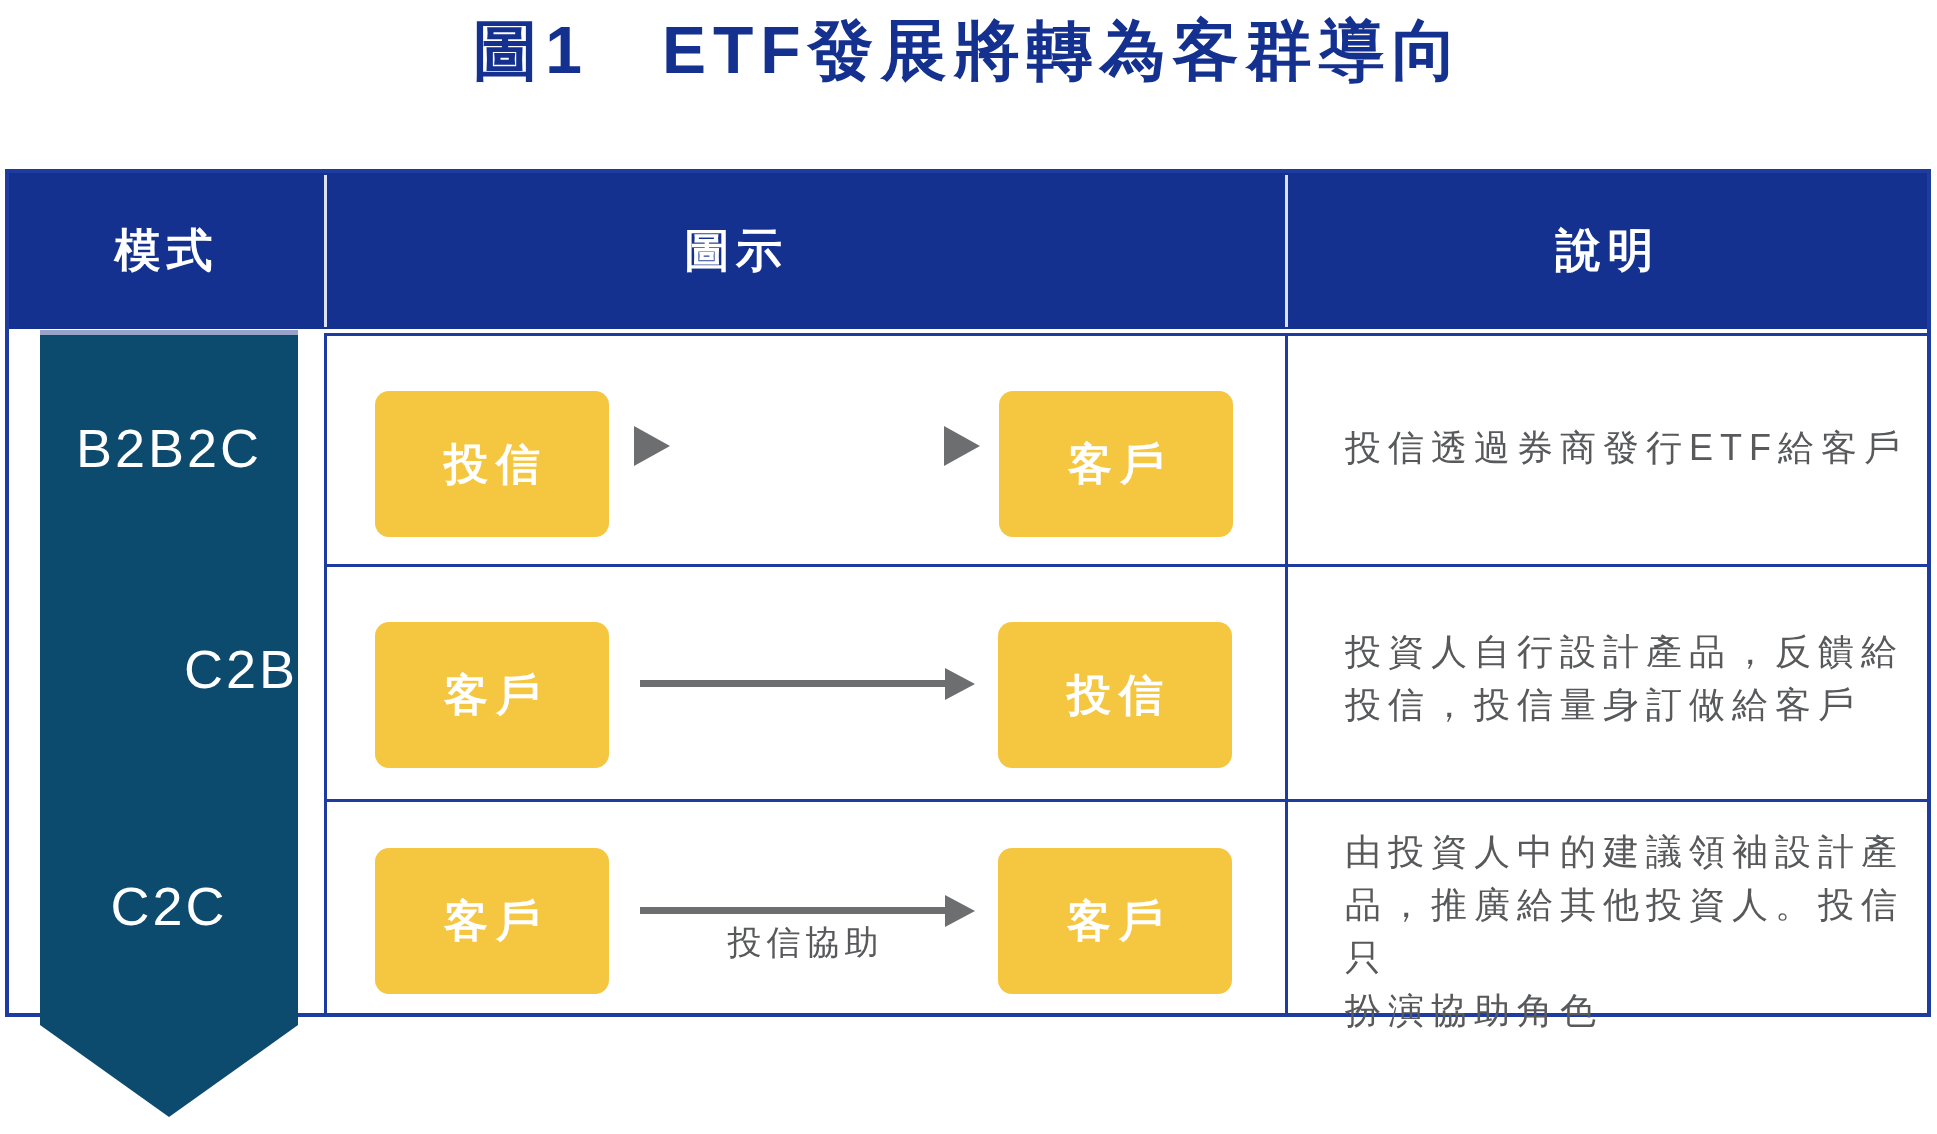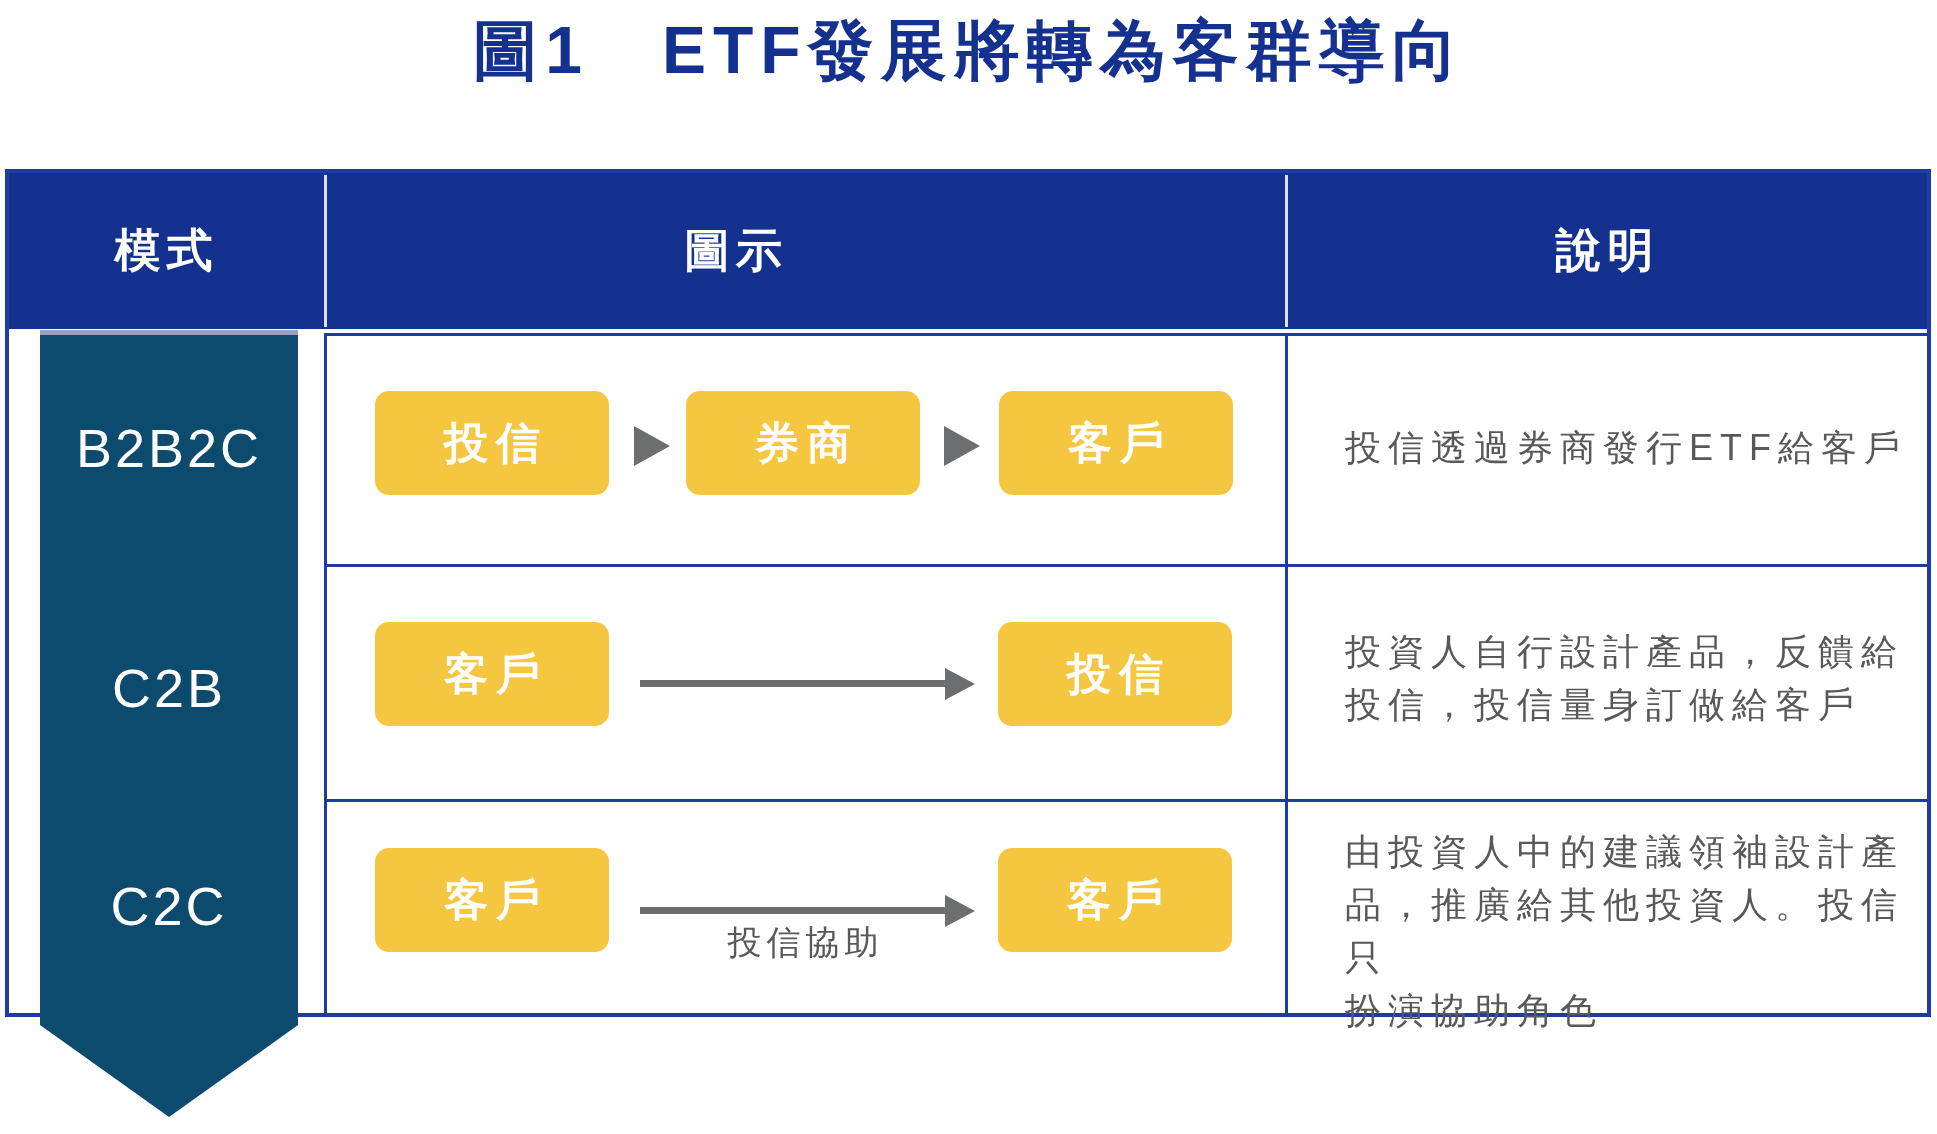--- a/index.html
+++ b/index.html
@@ -29,21 +29,21 @@
     left:40px;top:330px;width:292px;height:787px;background:#0c4a6e;
     clip-path:polygon(0 0,258px 0,258px 695px,129px 787px,0 695px);
   }
   .banner-highlight{left:0;top:0;width:258px;height:5px;background:#98A3C8;}
   .mode-label{
     left:0;width:258px;height:64px;line-height:64px;text-align:center;
     color:#ffffff;font-size:54px;font-weight:500;letter-spacing:3px;
   }
   
   .node{
-    width:234px;height:104px;background:#F5C640;border-radius:14px;
+    width:234px;height:146px;background:#F5C640;border-radius:14px;
     display:flex;align-items:center;justify-content:center;
     color:#ffffff;font-size:44px;font-weight:bold;letter-spacing:8px;text-indent:8px;
   }
   
   .tri{
     width:0;height:0;border-top:20px solid transparent;border-bottom:20px solid transparent;
     border-left:36px solid #6D6E70;
   }
   
   .arrow-line{height:7px;background:#6D6E70;}
@@ -84,23 +84,20 @@
   <div class="abs grid-line-h" style="left:316px;top:160px;width:1602px;"></div>
   <div class="abs grid-line-h" style="left:316px;top:391px;width:1602px;"></div>
   <div class="abs grid-line-h" style="left:316px;top:626px;width:1602px;"></div>
   <div class="abs grid-line-v" style="left:315px;top:160px;height:680px;"></div>
   <div class="abs grid-line-v" style="left:1276px;top:160px;height:680px;"></div>
 
   <div class="abs node" style="left:366px;top:218px;">
     <span>投信</span>
   </div>
   <div class="abs tri" style="left:625px;top:253px;"></div>
-  <div class="abs node" style="left:677px;top:218px;">
-    <span>券商</span>
-  </div>
   <div class="abs tri" style="left:935px;top:253px;"></div>
   <div class="abs node" style="left:990px;top:218px;">
     <span>客戶</span>
   </div>
   <div class="abs desc" style="top:248px;">
     <div>投信透過券商發行ETF給客戶</div>
   </div>
 
   <div class="abs node" style="left:366px;top:449px;">
     <span>客戶</span>
@@ -127,15 +124,15 @@
   <div class="abs desc" style="top:652px;">
     <div>由投資人中的建議領袖設計產</div>
     <div>品，推廣給其他投資人。投信只</div>
     <div>扮演協助角色</div>
   </div>
 </div>
 
 <div class="abs mode-banner">
   <div class="abs banner-highlight"></div>
   <div class="abs mode-label" style="top:86px;">B2B2C</div>
-  <div class="abs mode-label" style="top:326px;">C2B</div>
+  <div class="abs mode-label" style="top:307px;text-align:right;">C2B</div>
   <div class="abs mode-label" style="top:544px;">C2C</div>
 </div>
 
 </body></html>

